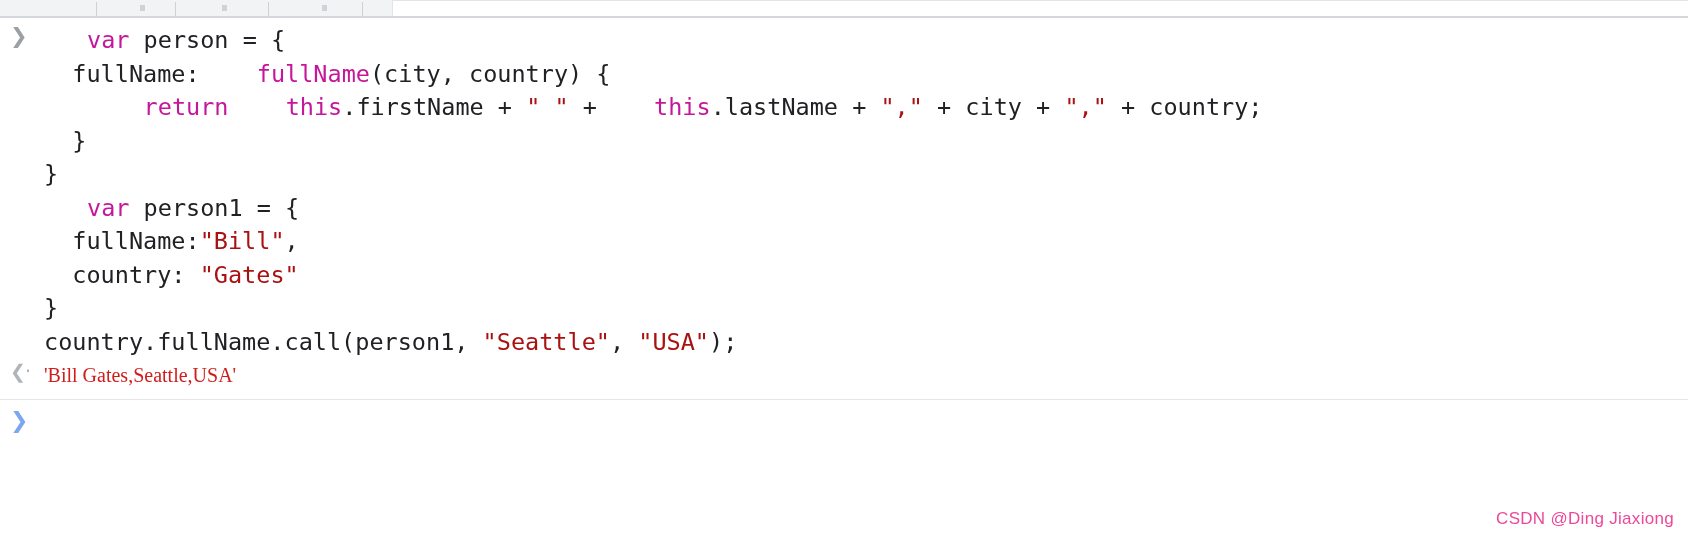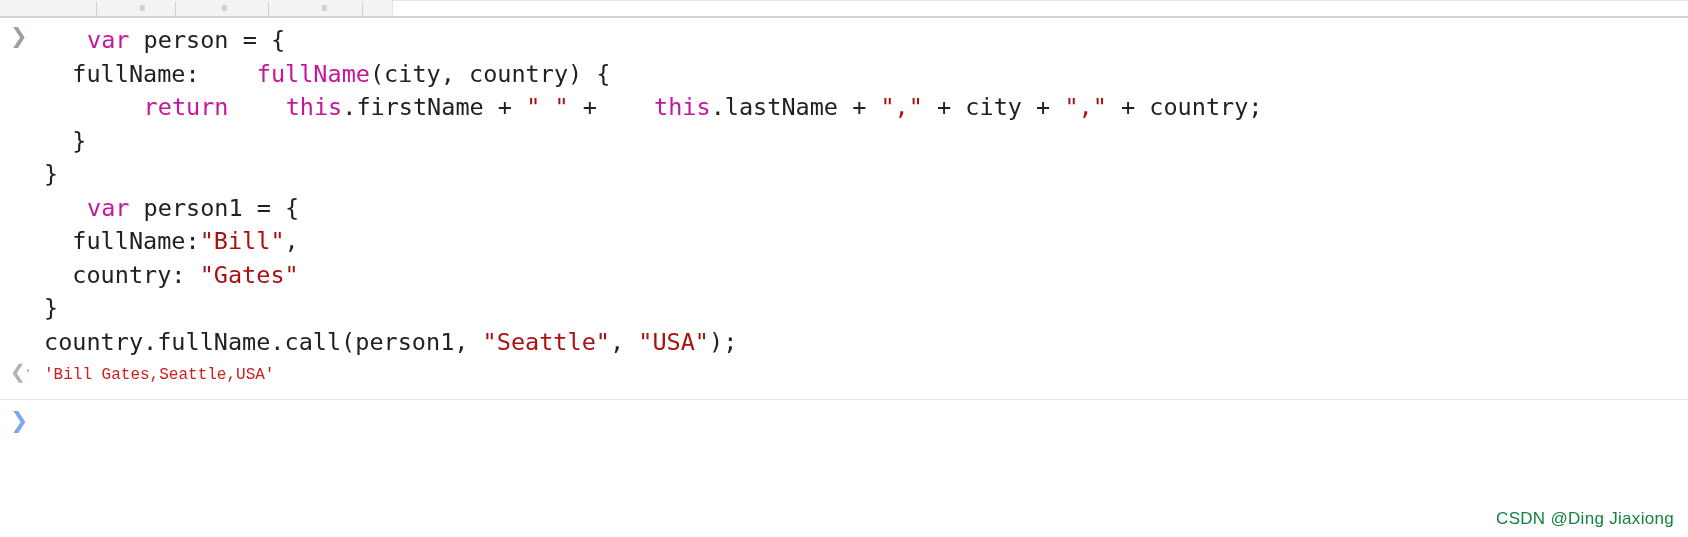--- a/index.html
+++ b/index.html
@@ -120,22 +120,22 @@
   .tok-str  { color: #aa1111; }
   .tok-plain{ color: #202124; }
 
   .output-row {
     min-height: 36px;
     align-items: flex-start;
   }
   .output-text {
     flex: 1 1 auto;
     white-space: pre;
-    font-family: Liberation Mono, monospace;
-    font-size: 16px;
+    font-family: Liberation Serif, serif;
+    font-size: 20px;
     line-height: 33.5px;
     color: #d11c1c;
   }
 
   .divider {
     height: 1px;
     background: #e6e6e6;
     margin: 4px 0 0 0;
   }
 
@@ -154,21 +154,21 @@
     background: transparent;
     padding: 0;
   }
 
   .watermark {
     position: absolute;
     right: 14px;
     bottom: 8px;
     font-family: "Liberation Sans", sans-serif;
     font-size: 17px;
-    color: #15803d;
+    color: #ec4899;
     letter-spacing: .3px;
     user-select: none;
   }
 </style>
 </head>
 <body>
 
 <div class="toolbar-strip">
   <div class="tb-sep" style="left:96px;"></div>
   <div class="tb-ghost" style="left:140px;"></div>

